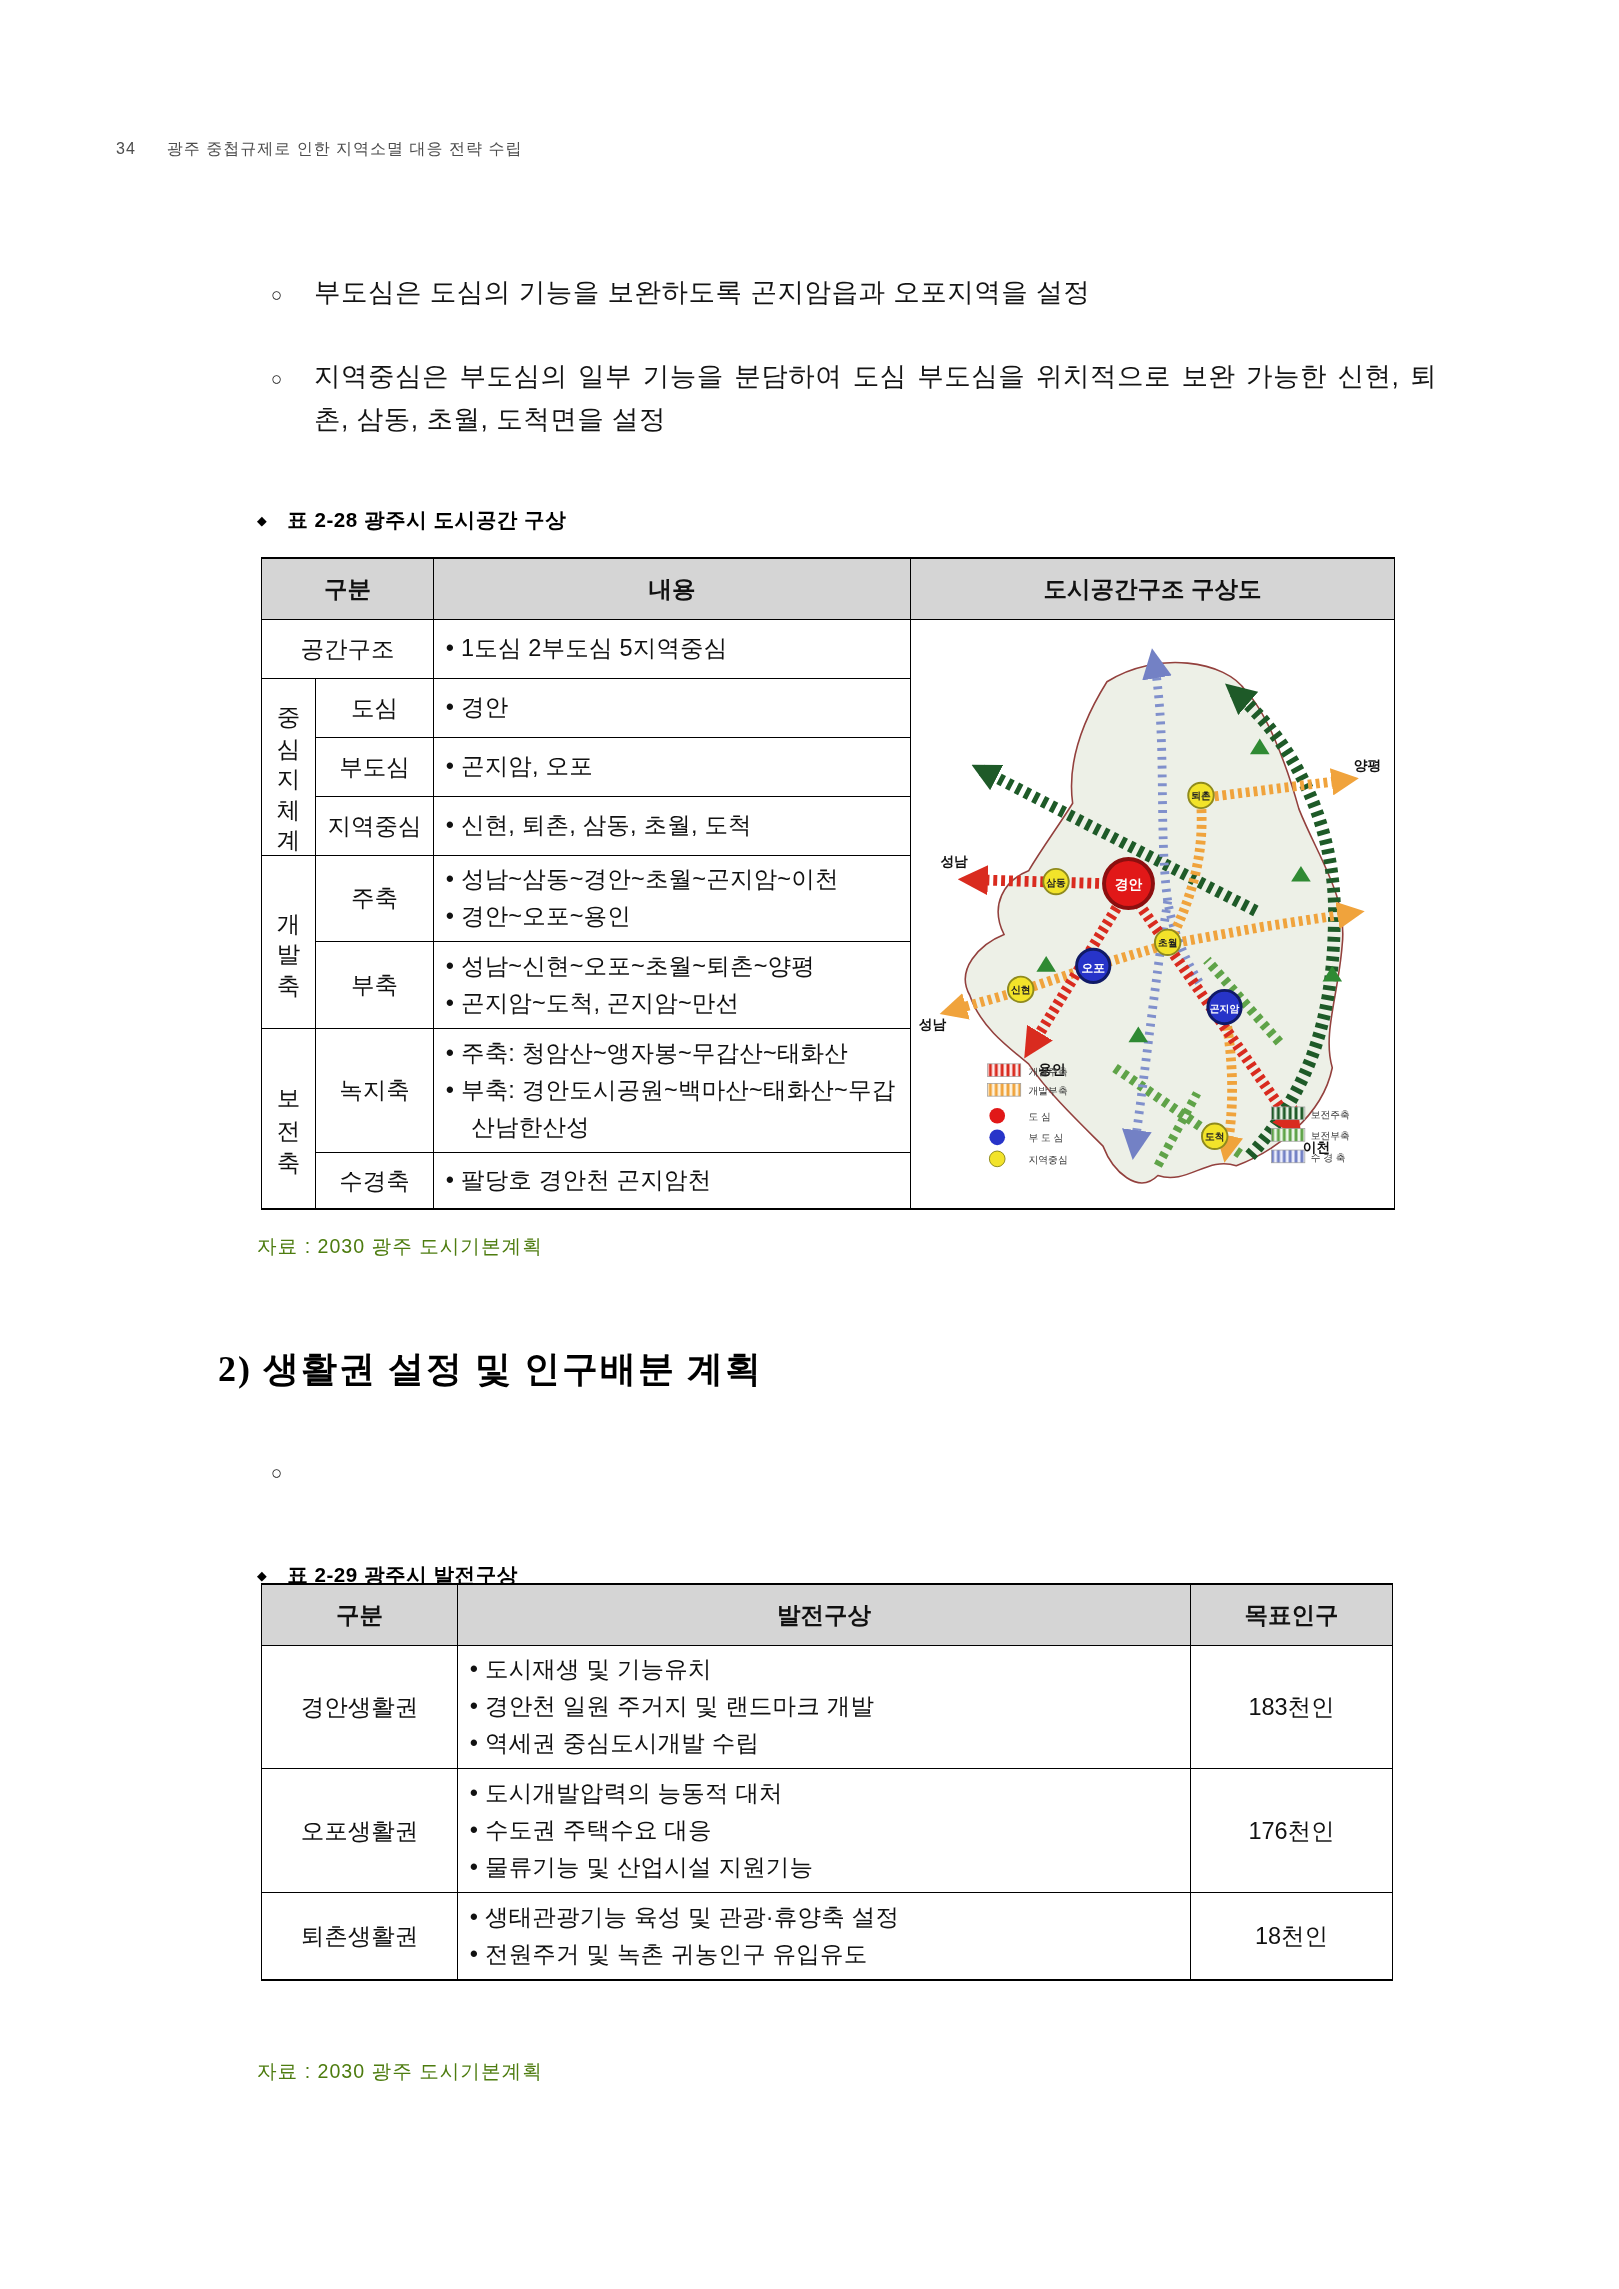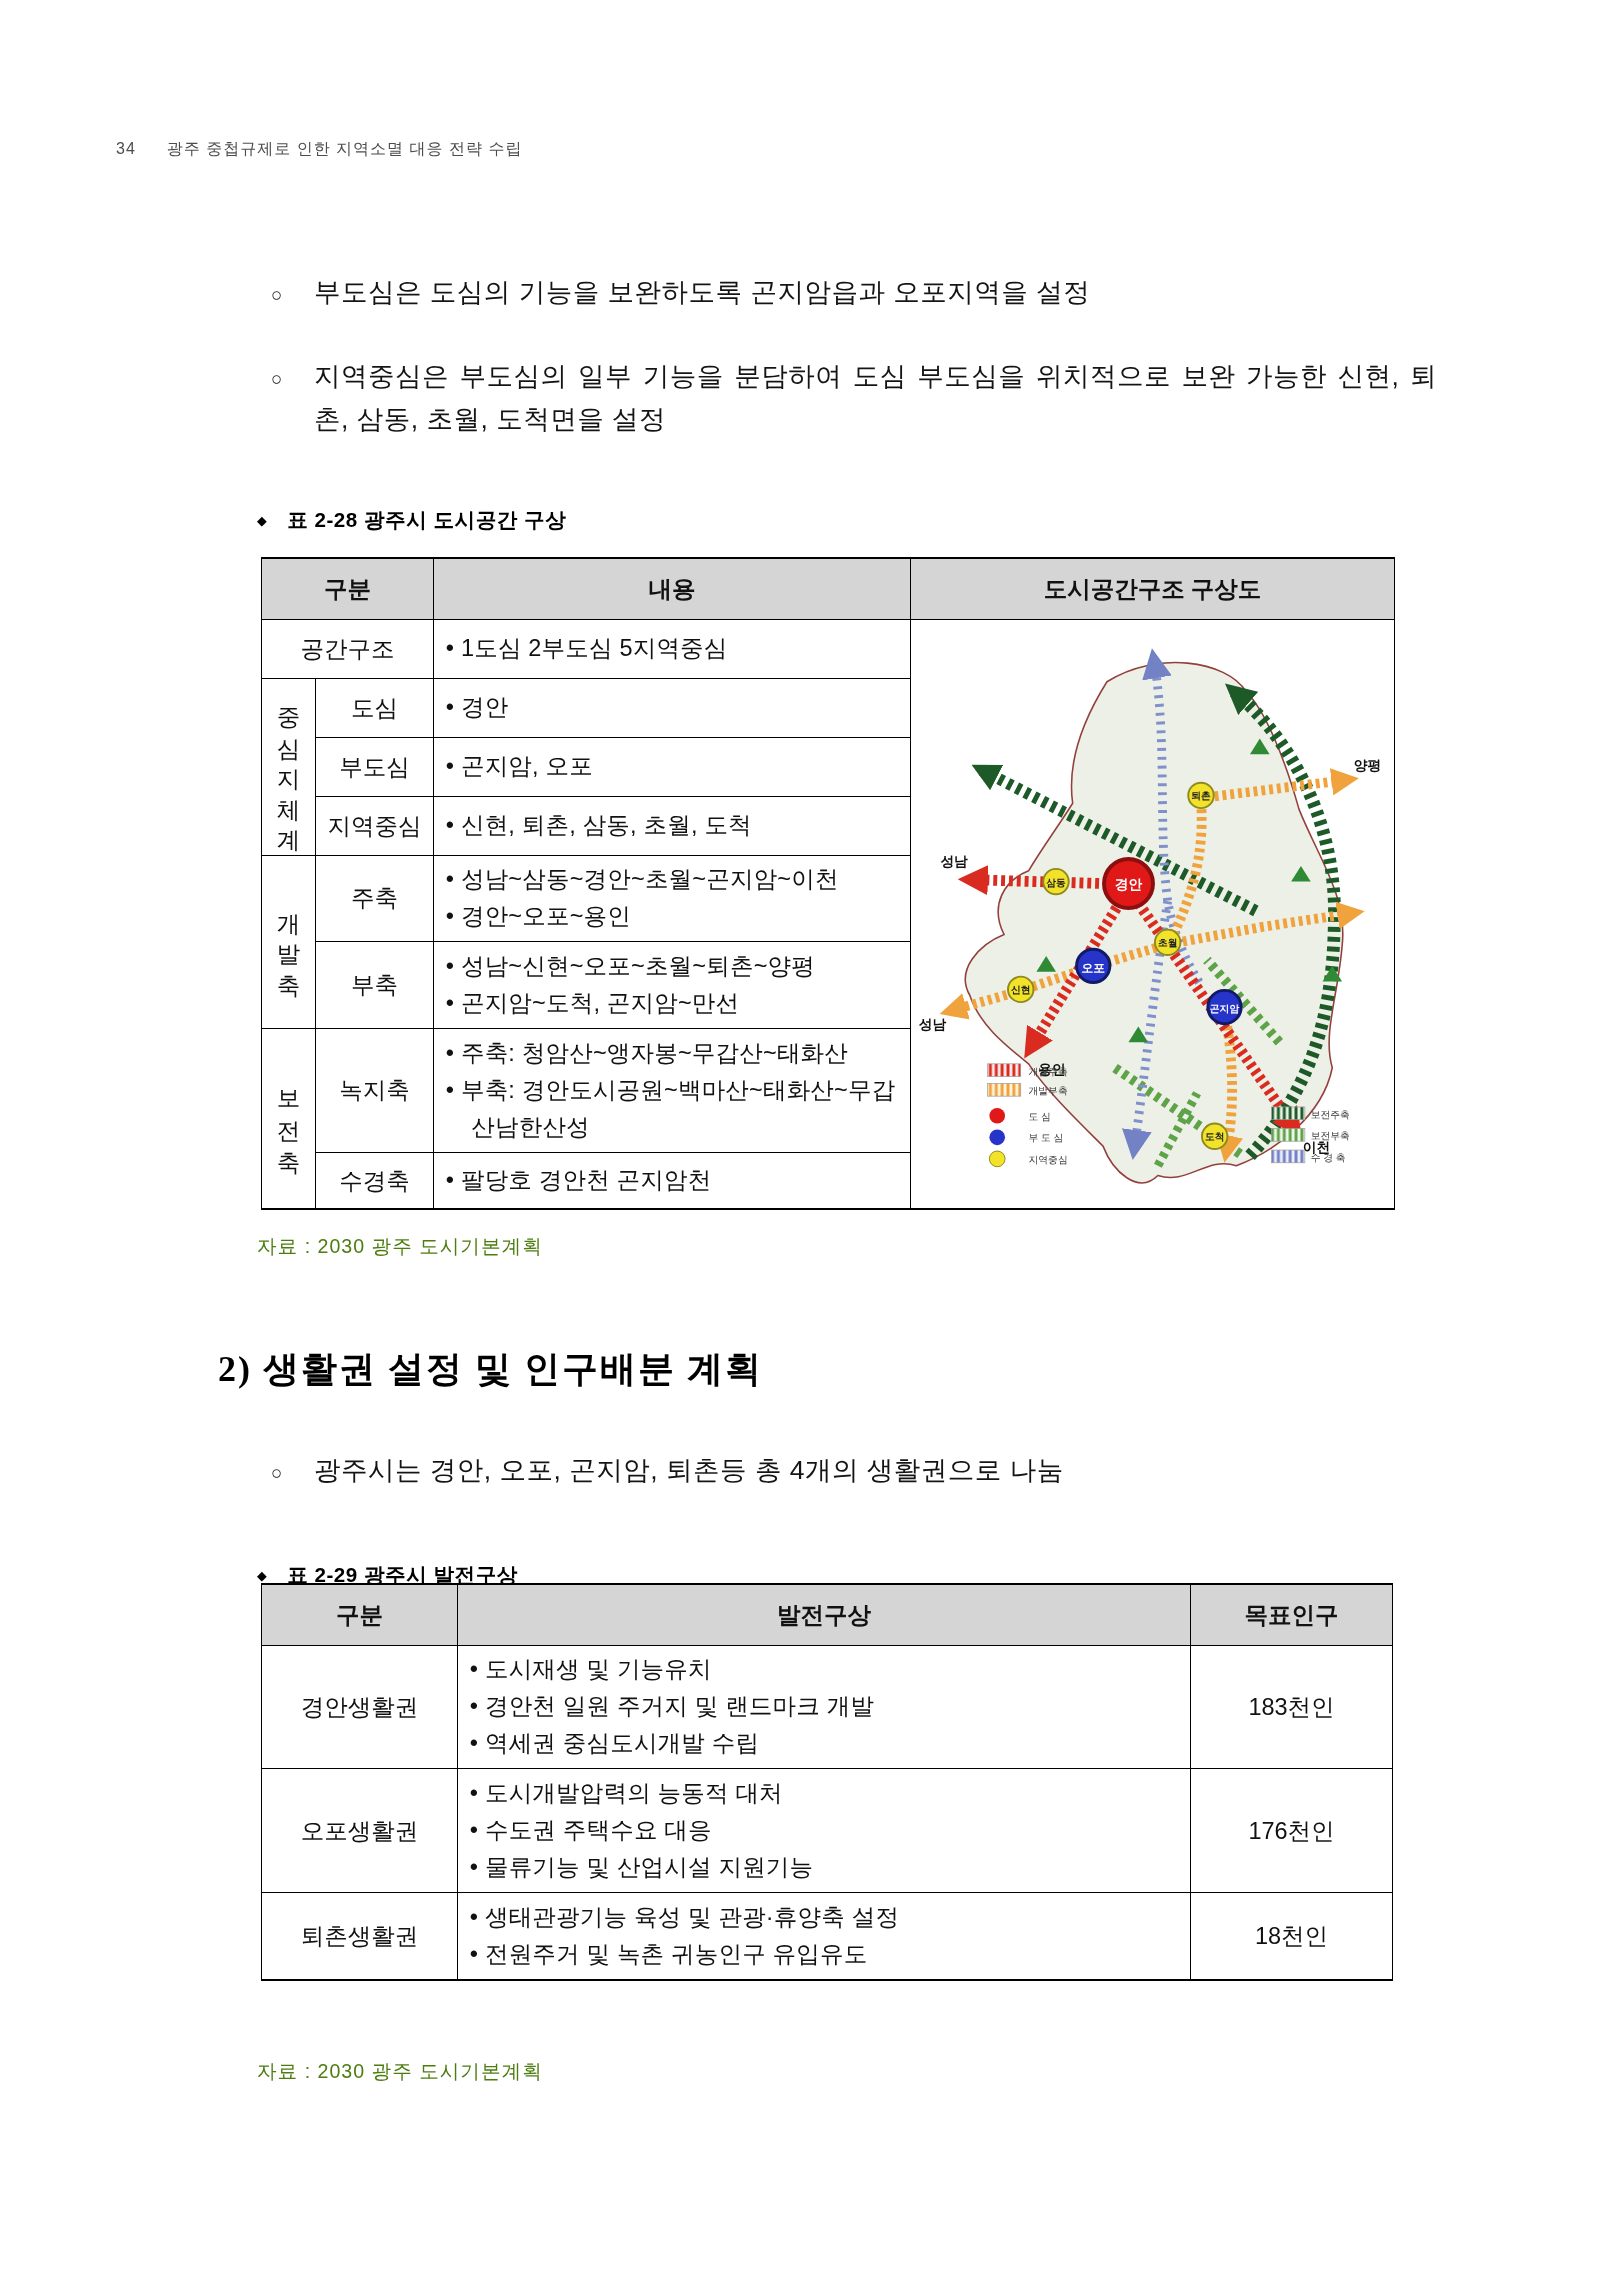--- a/index.html
+++ b/index.html
@@ -26,21 +26,21 @@
   
   .tbl-caption{font-size:20.6px;font-weight:bold;color:#000;letter-spacing:0.5px;}
   .tbl-caption .dm{font-size:12.7px;vertical-align:2px;margin-right:13.7px;}
   .cap1{left:257px;top:506px;}
   .cap2{left:257px;top:1535px;margin-top:26px;}
 
   
   table.doc{border-collapse:collapse;table-layout:fixed;}
   table.doc th,table.doc td{border:1px solid #000;padding:0;}
   table.doc{border-top:2.5px solid #000;border-bottom:2.5px solid #000;}
-  table.doc th{background:#d5d5d5;font-size:23.5px;font-weight:bold;text-align:center;font-family:Liberation Serif, serif;}
+  table.doc th{background:#d5d5d5;font-size:23.5px;font-weight:bold;text-align:center;}
   table.doc td{font-size:23.5px;vertical-align:middle;}
   .t1{left:261px;top:557px;}
   .t2{left:261px;top:1583px;}
   .c-center{text-align:center;}
   .vert{
     writing-mode:vertical-rl;text-orientation:upright;
     text-align:center;letter-spacing:6.9px;font-size:23.5px;
   }
   td.vert{vertical-align:middle;}
   .cell-bullets{padding:5.9px 7.8px 5.9px 11.8px;}
@@ -295,21 +295,20 @@
   </tr>
 </tbody>
   </table>
 
 <div class="abs src src1">자료 : 2030 광주 도시기본계획</div>
 
 <div class="abs sec-h">2) 생활권 설정 및 인구배분 계획</div>
 
 <div class="abs bullet b3">
   <span class="mk">○</span>
-  <span class="tx">광주시는 경안, 오포, 곤지암, 퇴촌등 총 4개의 생활권으로 나눔</span>
 </div>
 
 <div class="abs tbl-caption cap2">
   <span class="dm">◆</span>
   <span>표 2-29 광주시 발전구상</span>
 </div>
 
 <table class="abs doc t2">
   <colgroup>
       <col style="width:196px">

